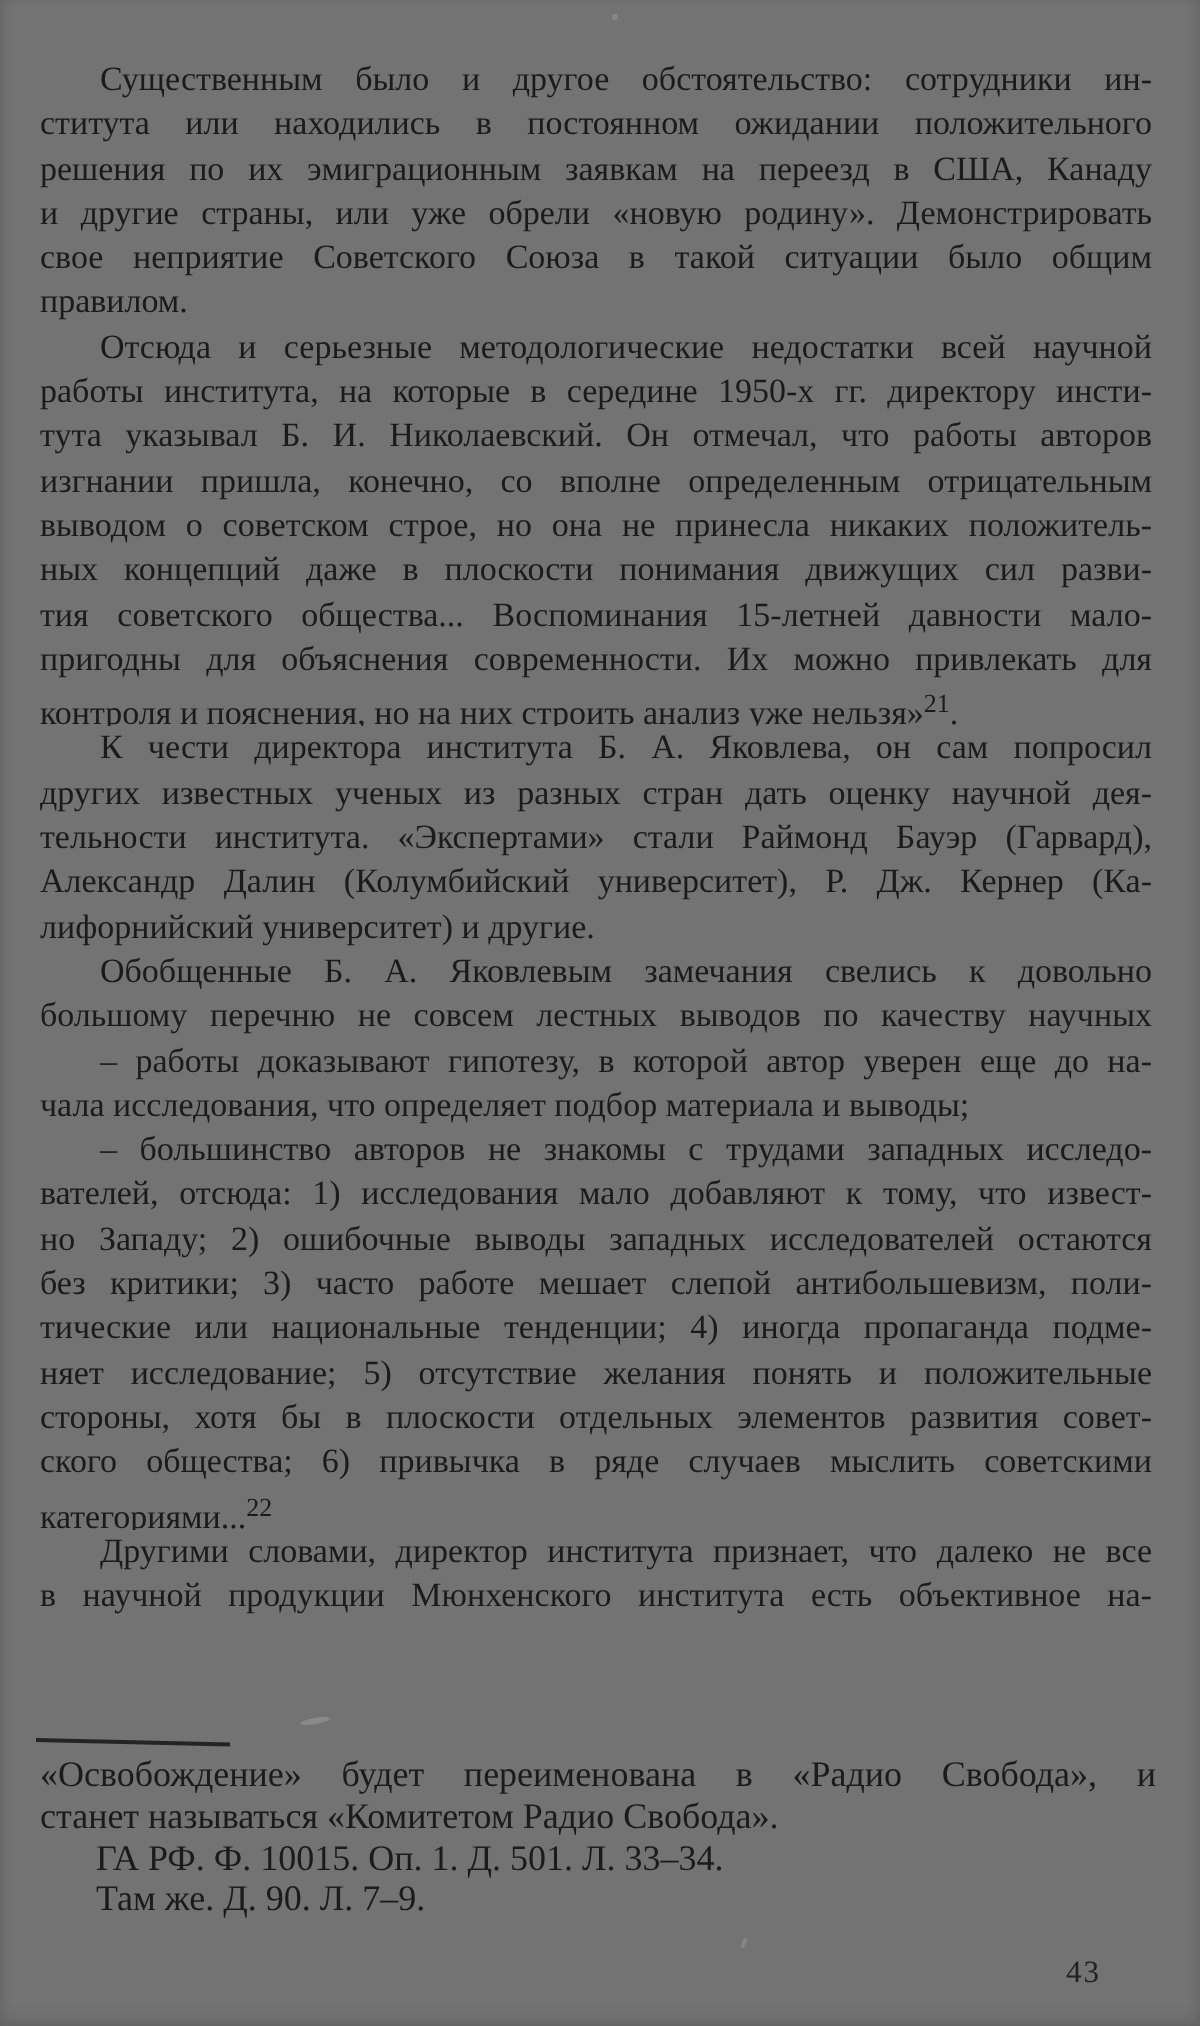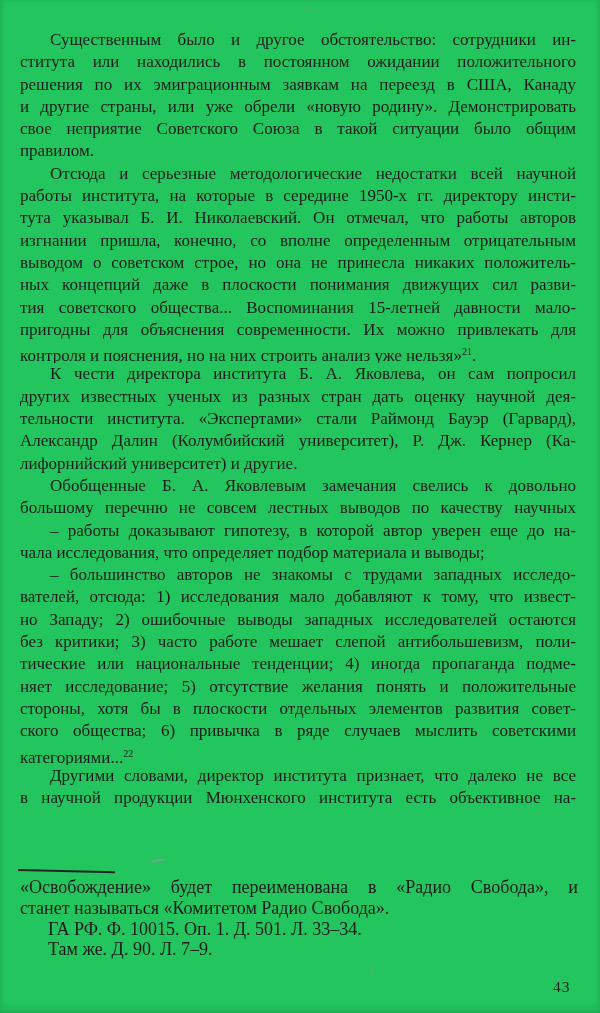--- a/index.html
+++ b/index.html
@@ -6,56 +6,56 @@
   body {
     width: 600px; height: 1013px;
     background: #f4f4f1;
     font-family: "Liberation Serif", "DejaVu Serif", serif;
     color: #1b1b1b;
     position: relative;
     overflow: hidden;
   }
   #page {
     position: absolute; inset: 0;
-    background: #22c55e;
+    background: #737373;
     box-shadow: inset 0 -4px 7px rgba(0,0,0,0.10), inset -2px 0 5px rgba(0,0,0,0.04), inset 2px 0 4px rgba(0,0,0,0.03);
   }
   #main-text {
     position: absolute; top: 29px; left: 20px; width: 556px;
     font-size: 17px;
   }
   .line {
     height: 22.3px; line-height: 22.3px;
     text-align: justify; text-align-last: justify;
     overflow: hidden; white-space: nowrap; 
     white-space: normal;
   }
   .line.last { text-align-last: left; }
   .line.indent { text-indent: 30px; }
-  .sup { font-size: 10px; vertical-align: 6px; letter-spacing: 0; }
+  .sup { font-size: 13px; vertical-align: 6px; letter-spacing: 0; }
   .b { font-weight: normal; }
   #fnsep {
     position: absolute; top: 869px; left: 18px; width: 97px; height: 2px;
     background: #242424;
     transform: rotate(1.3deg); transform-origin: left center;
   }
   #footnotes {
     position: absolute; top: 877px; left: 20px; width: 558px;
     font-size: 18px;
   }
   .fline {
     height: 20.8px; line-height: 20.8px;
     text-align: justify; text-align-last: justify;
     overflow: hidden;
   }
   .fline.last { text-align-last: left; }
   .fline.findent { text-indent: 28px; }
   #pagenum {
     position: absolute; top: 978px; left: 533px;
-    font-size: 15.5px; letter-spacing: 1px; color: #222; margin-left: 20px;
+    font-size: 15.5px; letter-spacing: 1px; color: #222;
   }
   .speck { position: absolute; background: #8d8d8d; border-radius: 50%; opacity: .75; }
   #speck1 { left: 306px; top: 7px; width: 3px; height: 3px; }
   #speck2 { left: 371px; top: 969px; width: 2px; height: 5px; border-radius: 40%; transform: rotate(18deg); }
   #smudge {
     position: absolute; left: 150px; top: 859px; width: 15px; height: 3px;
     background: #9a9a9a; opacity: .6; border-radius: 50% 50% 50% 50%;
     transform: rotate(-10deg);
   }
 </style>

